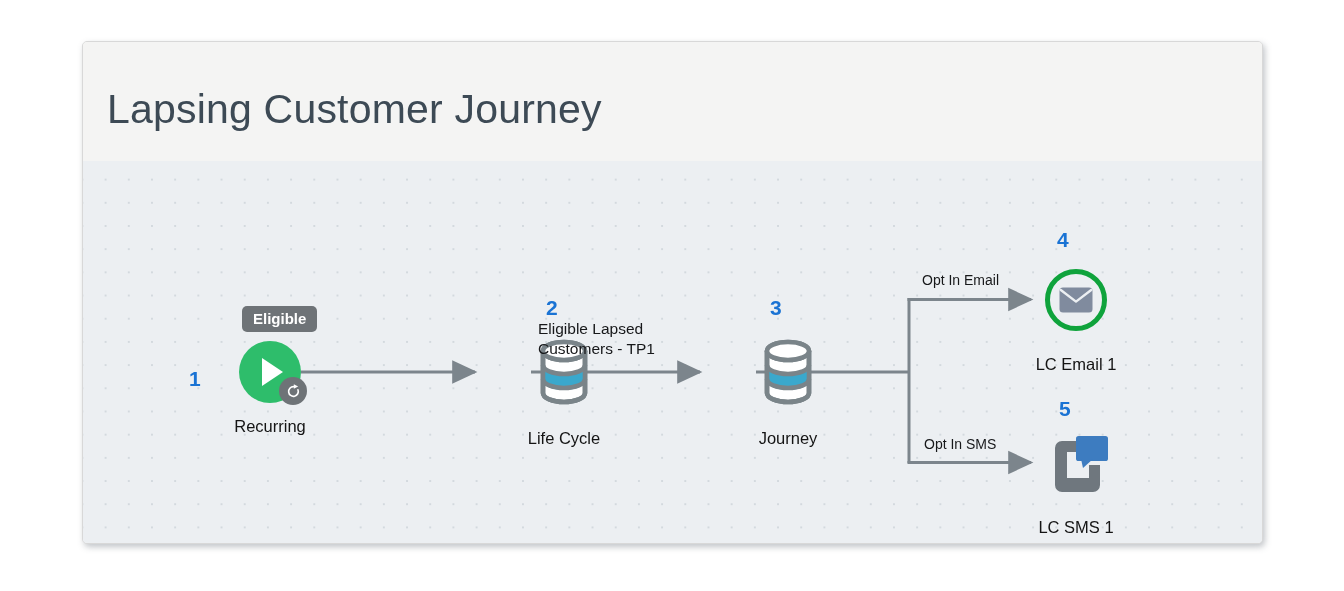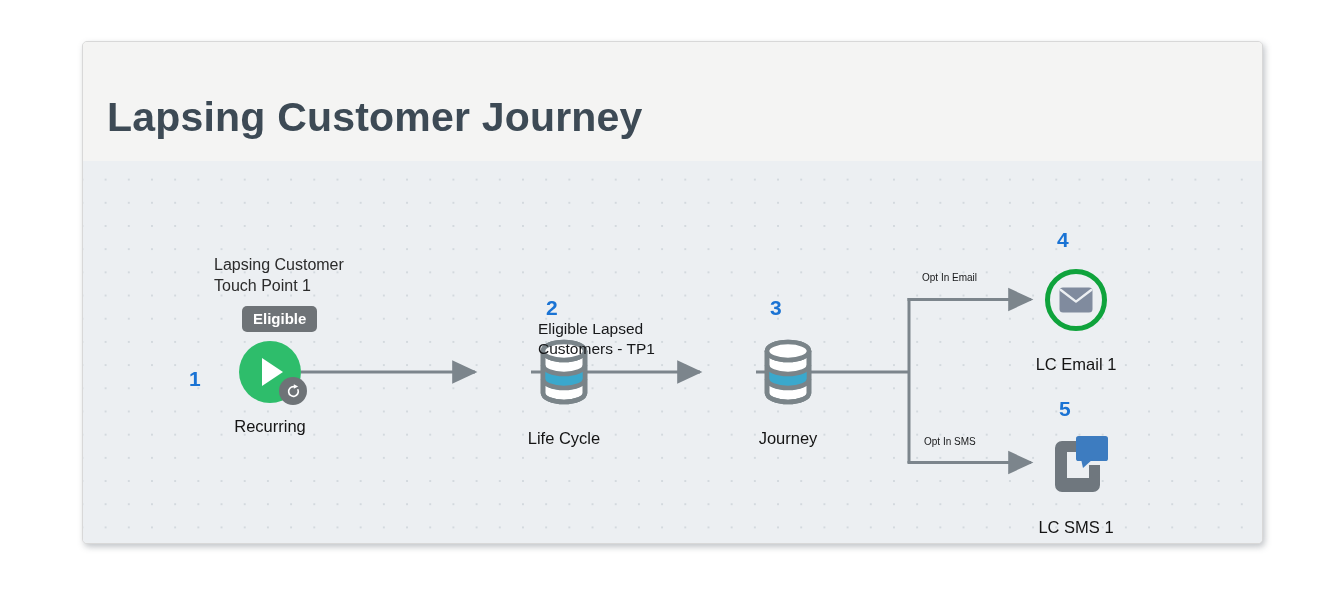--- a/index.html
+++ b/index.html
@@ -26,23 +26,23 @@
 
   
   .card-header {
     position: absolute;
     left: 0; top: 0;
     width: 100%; height: 119px;
     background: #f4f4f3;
   }
   .card-title {
     position: absolute;
-    left: 24px; top: 52px;
+    left: 24px; top: 44px;
     font-size: 41px;
-    font-weight: 700;
+    font-weight: 400;
     color: #3d4a55;
     letter-spacing: 0.2px;
     white-space: nowrap;
   }
 
   
   .canvas {
     position: absolute;
     left: 0; top: 119px;
     width: 100%; height: 384px;
@@ -130,21 +130,21 @@
     border: 5px solid #0fa33c;
     background: #eceff2;
     display: flex; align-items:center; justify-content:center;
   }
 
   
   .sms-wrap { position:absolute; left:0; top:0; width:64px; height:58px; }
 
   .lbl-edge {
     position: absolute;
-    font-size: 10px;
+    font-size: 14px;
     color: #17181a;
     white-space: nowrap;
   }
   .lbl-edge-multi {
     position: absolute;
     font-size: 15.5px;
     color: #17181a;
     line-height: 20px;
     white-space: pre-line;
   }
@@ -175,22 +175,20 @@
 
         <line x1="673" y1="211" x2="826" y2="211" stroke="#7c858c" stroke-width="3"></line>
 
         <line x1="826" y1="137" x2="826" y2="302" stroke="#7c858c" stroke-width="3"></line>
 
         <line x1="824.5" y1="138.5" x2="948" y2="138.5" stroke="#7c858c" stroke-width="3" marker-end="url(#ah)"></line>
 
         <line x1="824.5" y1="301.5" x2="948" y2="301.5" stroke="#7c858c" stroke-width="3" marker-end="url(#ah)"></line>
       </svg>
 
-      <div class="node-caption" style="left:131px; top:93px;">Lapsing Customer
-Touch Point 1</div>
 
       <div class="node" style="left:156px; top:180px; width:62px; height:62px;">
         <div class="recurring-circle">
           <div class="play-tri"></div>
         </div>
         <div class="recur-badge">
           <svg width="17" height="17" viewBox="0 0 24 24">
             <path d="M12 5.2 A6.8 6.8 0 1 0 18.3 9.6" fill="none" stroke="#ffffff" stroke-width="2.3" stroke-linecap="round"></path>
             <path d="M12.4 1.6 L12.4 8.2 L18.6 5.0 z" fill="#ffffff"></path>
           </svg>

